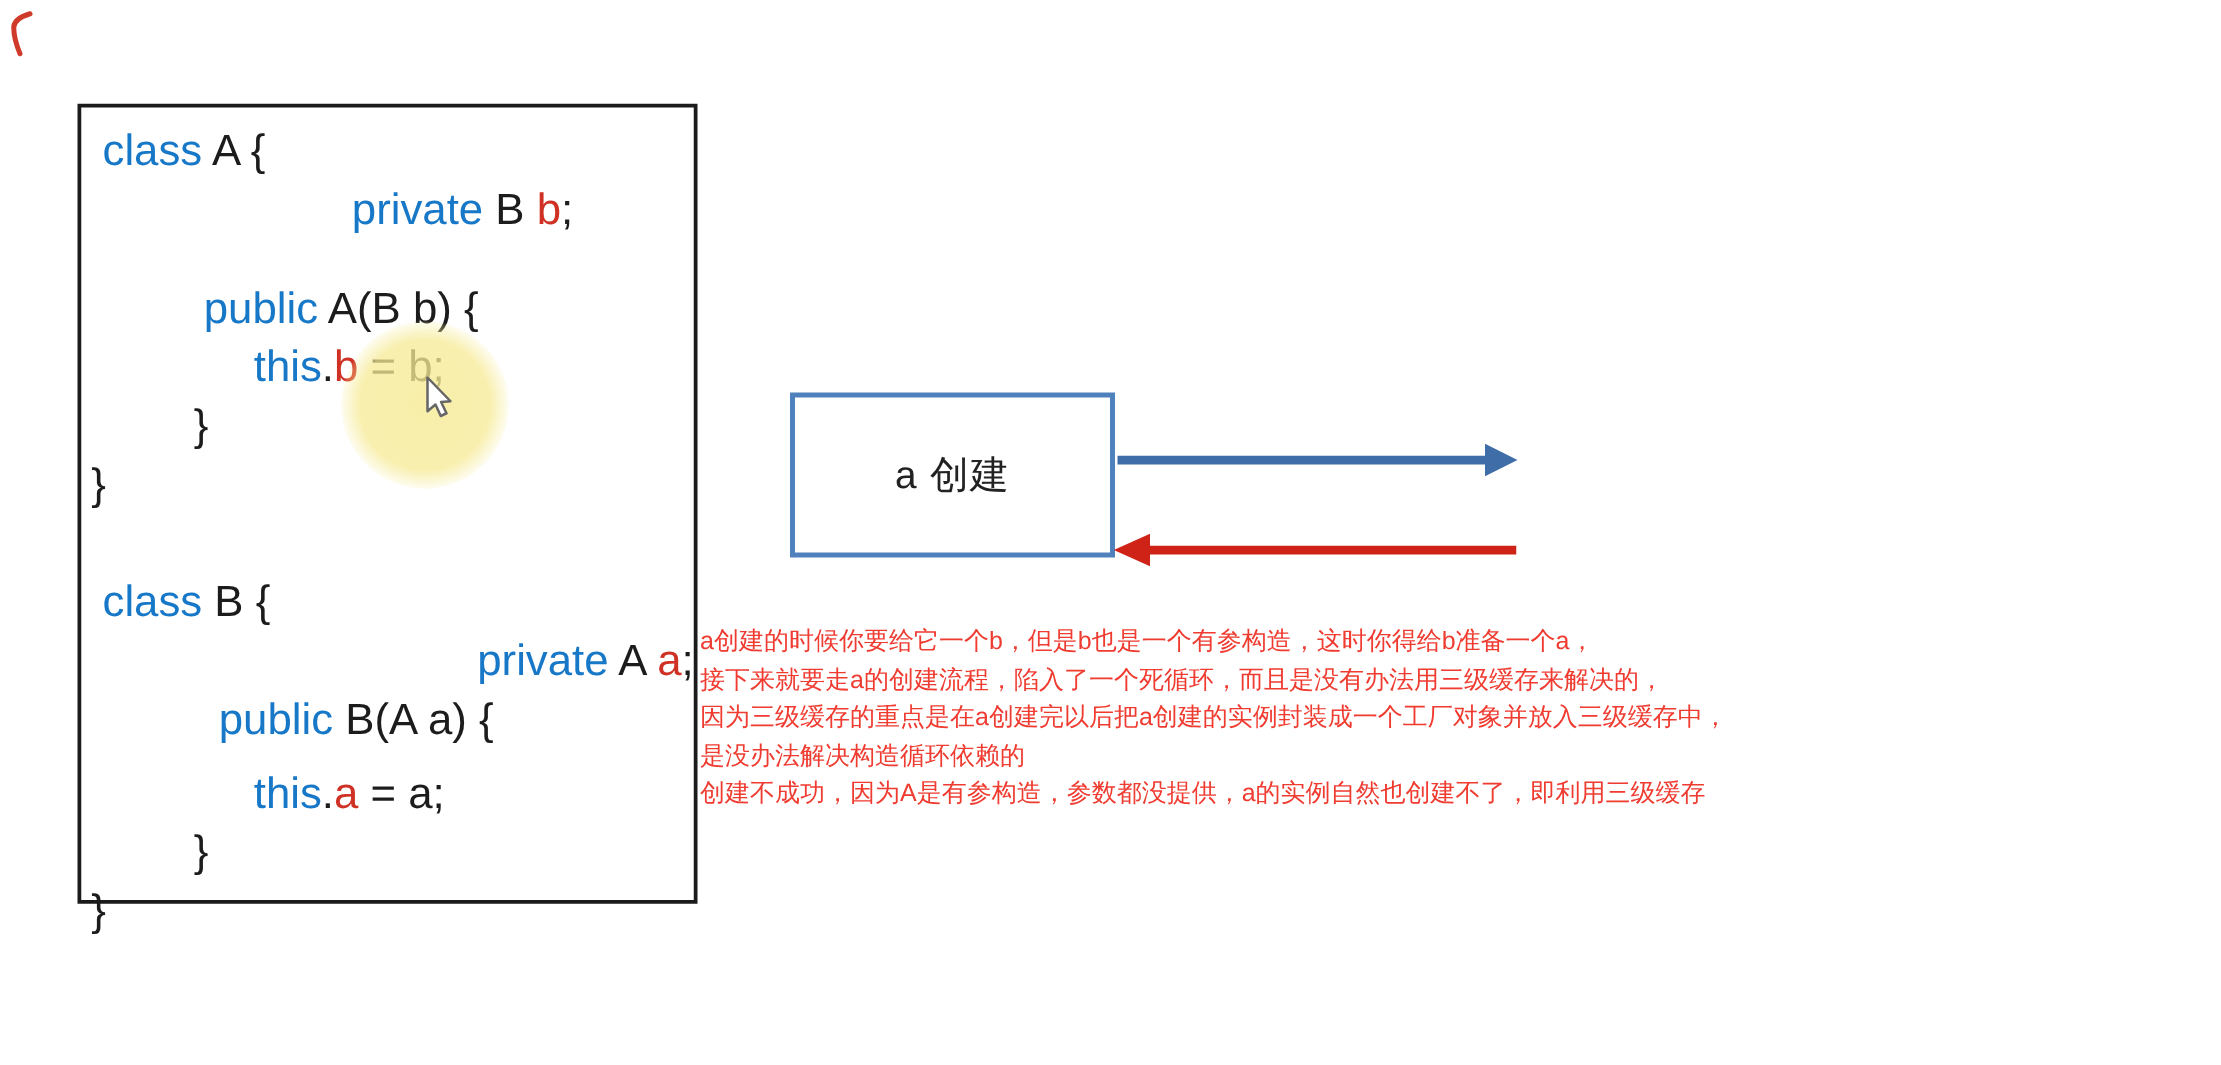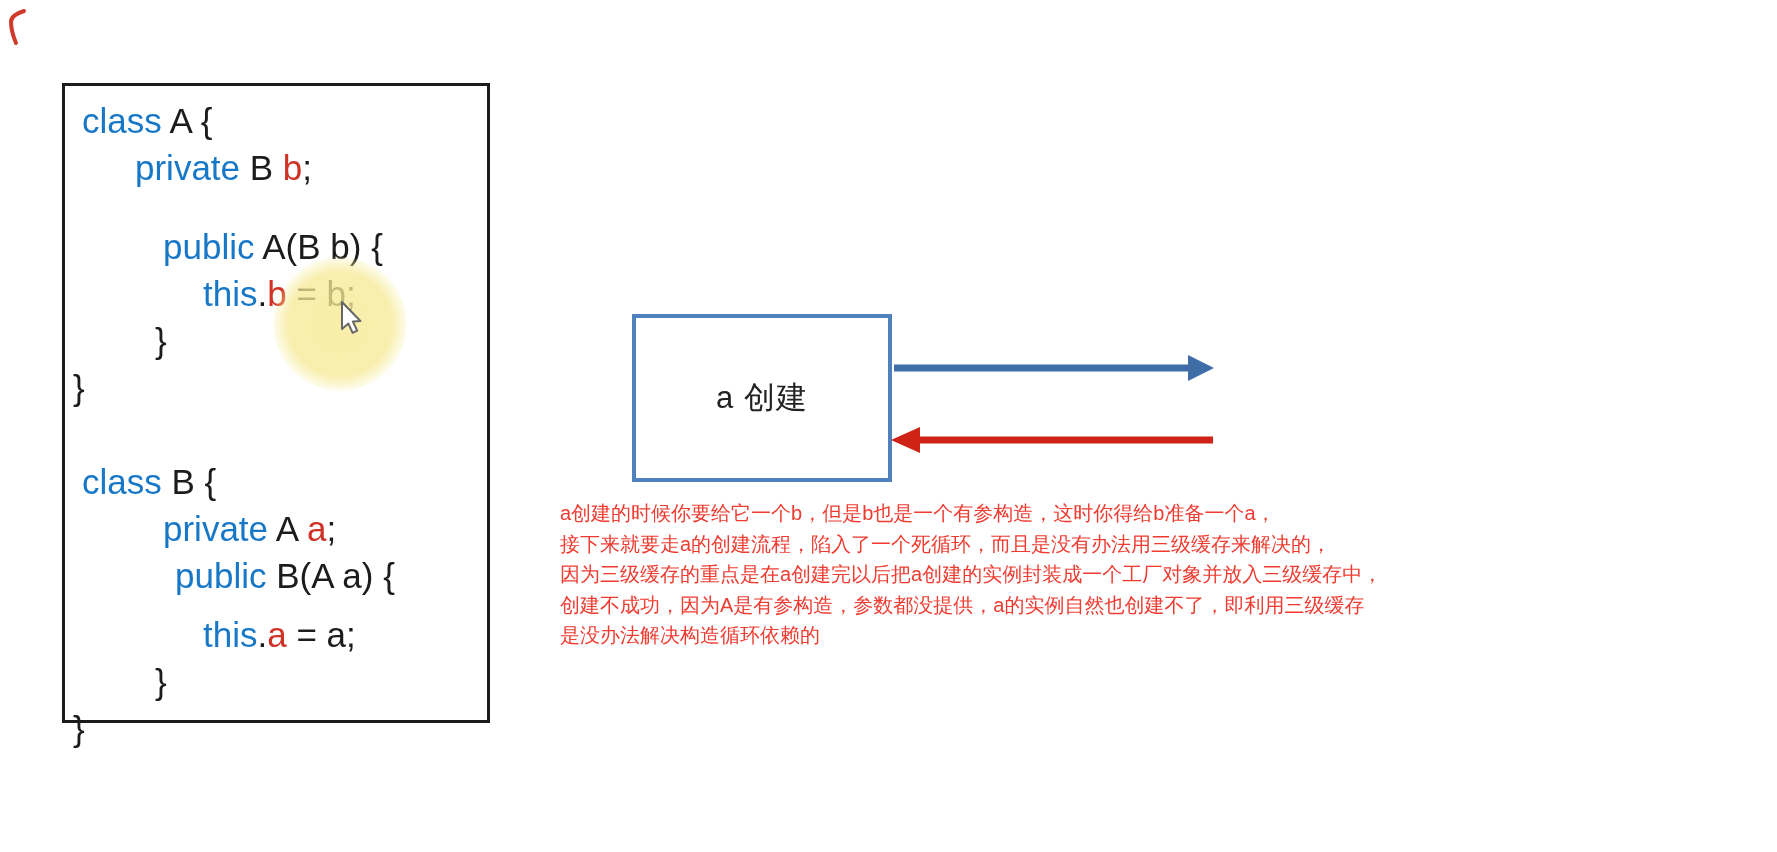--- a/index.html
+++ b/index.html
@@ -2,41 +2,41 @@
 <html><head>
 <meta charset="utf-8">
 <style>
   html,body{margin:0;padding:0;background:#ffffff;}
   .stage{
     position:relative;width:1777px;height:852px;background:#ffffff;overflow:hidden;
     font-family:"Liberation Sans","DejaVu Sans",sans-serif;
   }
   
   .code-box{
-    position:absolute;left:62px;top:83px;width:428px;height:640px;
+    position:absolute;left:62px;top:83px;width:496px;height:640px;
     border:3px solid #1b1b1b;background:#ffffff;box-sizing:border-box;
     padding-top:11px;
   }
   .code-line{
     height:47px;line-height:47px;font-size:35px;white-space:pre;color:#1c1c1c;
   }
   .tk-kw{color:#1878c8;}
   .tk-var{color:#cf3124;}
   .tk-plain{color:#1c1c1c;}
   
   .highlight-circle{
     position:absolute;left:273px;top:257px;width:134px;height:134px;border-radius:50%;
     background:radial-gradient(circle, rgba(246,234,148,0.80) 0%, rgba(246,234,148,0.75) 55%, rgba(246,234,148,0) 74%);
     pointer-events:none;
   }
   .cursor-svg{position:absolute;left:340px;top:301px;pointer-events:none;}
   .pen-mark{position:absolute;left:2px;top:4px;}
   
   .dg-box{
-    position:absolute;width:260px;height:168px;box-sizing:border-box;background:#ffffff;
+    position:absolute;width:260px;height:132px;box-sizing:border-box;background:#ffffff;
     display:flex;align-items:center;justify-content:center;
     font-size:31px;color:#222222;letter-spacing:1px;
   }
   .dg-box-a{left:632px;top:314px;border:4px solid #4f81bd;}
   .dg-box-b{left:1213px;top:314px;border:4px solid #b5544a;}
   .arrow-layer{position:absolute;left:0;top:0;width:1777px;height:852px;pointer-events:none;}
   
   .annotation{
     position:absolute;left:560px;top:498px;width:1120px;
     font-size:20px;line-height:30.5px;color:#ef3b30;
@@ -48,28 +48,28 @@
 
 <div class="stage">
 
   <svg class="pen-mark" width="34" height="46" viewBox="0 0 34 46">
     <path d="M22,7 Q9,11 9,18 Q9,27 14,39" fill="none" stroke="#cf3a2a" stroke-width="4" stroke-linecap="round"></path>
   </svg>
 
   <div class="code-box">
     <div>
         <div class="code-line" style="padding-left: 17px;"><span class="tk-kw">class </span><span class="tk-plain">A {</span></div>
-        <div class="code-line" style="padding-left: 70px;"><span class="tk-kw">private </span><span class="tk-plain">B </span><span class="tk-var">b</span><span class="tk-plain">;</span></div>
+        <div class="code-line" style="padding-left: 120px; text-align: center;"><span class="tk-kw">private </span><span class="tk-plain">B </span><span class="tk-var">b</span><span class="tk-plain">;</span></div>
         <div class="code-line" style="padding-left: 98px; margin-top: 32px;"><span class="tk-kw">public </span><span class="tk-plain">A(B b) {</span></div>
         <div class="code-line" style="padding-left: 138px;"><span class="tk-kw">this</span><span class="tk-plain">.</span><span class="tk-var">b</span><span class="tk-plain"> = b;</span></div>
         <div class="code-line" style="padding-left: 90px;"><span class="tk-plain">}</span></div>
         <div class="code-line" style="padding-left: 8px;"><span class="tk-plain">}</span></div>
         <div class="code-line" style="padding-left: 0px;">&nbsp;</div>
         <div class="code-line" style="padding-left: 17px;"><span class="tk-kw">class </span><span class="tk-plain">B {</span></div>
-        <div class="code-line" style="padding-left: 98px;"><span class="tk-kw">private </span><span class="tk-plain">A </span><span class="tk-var">a</span><span class="tk-plain">;</span></div>
+        <div class="code-line" style=" text-align: right;"><span class="tk-kw">private </span><span class="tk-plain">A </span><span class="tk-var">a</span><span class="tk-plain">;</span></div>
         <div class="code-line" style="padding-left: 110px;"><span class="tk-kw">public </span><span class="tk-plain">B(A a) {</span></div>
         <div class="code-line" style="padding-left: 138px; margin-top: 12px;"><span class="tk-kw">this</span><span class="tk-plain">.</span><span class="tk-var">a</span><span class="tk-plain"> = a;</span></div>
         <div class="code-line" style="padding-left: 90px;"><span class="tk-plain">}</span></div>
         <div class="code-line" style="padding-left: 8px;"><span class="tk-plain">}</span></div>
       </div>
   </div>
 
   <div class="highlight-circle"></div>
   <svg class="cursor-svg" width="28" height="36" viewBox="0 0 28 36">
     <polygon points="2,1 2,28 8.4,22.6 12.6,31.8 17.2,29.6 12.9,20.6 20.4,20.0" fill="#ffffff" stroke="#666666" stroke-width="2" stroke-linejoin="round"></polygon>
@@ -87,17 +87,17 @@
     <g>
       <line x1="1213" y1="440" x2="916" y2="440" stroke="#d02318" stroke-width="7"></line>
       <polygon points="920,427 920,453 891,440" fill="#d02318"></polygon>
     </g>
   </svg>
 
   <div class="annotation">
     <div>a创建的时候你要给它一个b，但是b也是一个有参构造，这时你得给b准备一个a，</div>
     <div>接下来就要走a的创建流程，陷入了一个死循环，而且是没有办法用三级缓存来解决的，</div>
     <div>因为三级缓存的重点是在a创建完以后把a创建的实例封装成一个工厂对象并放入三级缓存中，</div>
+    <div>是没办法解决构造循环依赖的</div>
     <div>创建不成功，因为A是有参构造，参数都没提供，a的实例自然也创建不了，即利用三级缓存</div>
-    <div>是没办法解决构造循环依赖的</div>
   </div>
 
 </div>
 
 </body></html>

